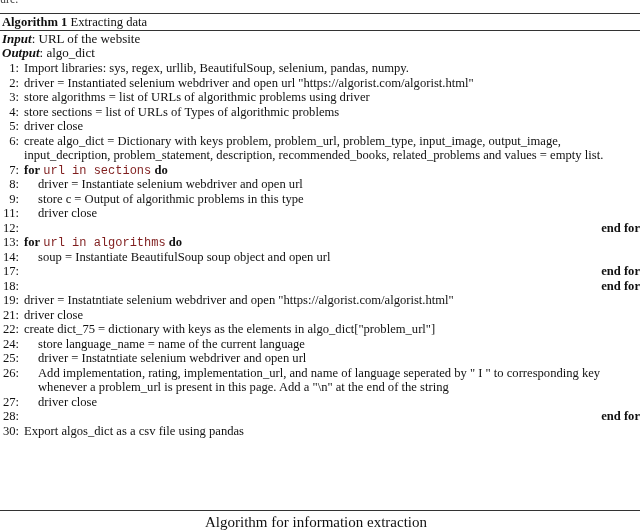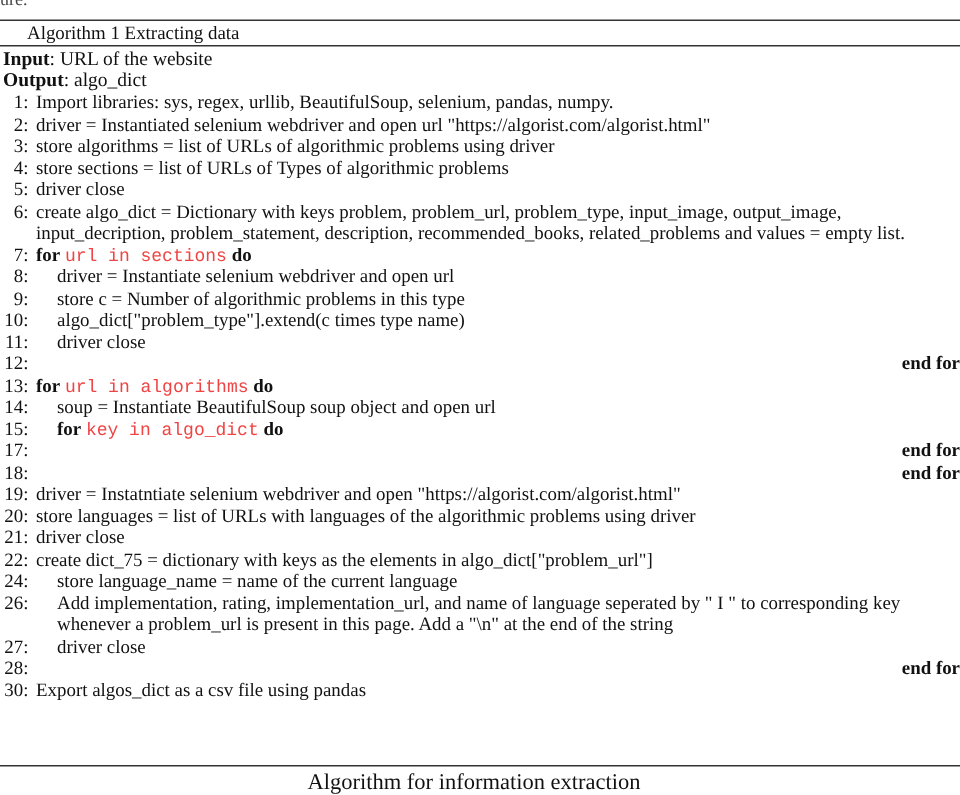--- a/index.html
+++ b/index.html
@@ -8,33 +8,33 @@
     font-family: "Liberation Serif", "DejaVu Serif", serif;
     color: #111;
     font-size: 12.6px;
   }
   .cutoff { position: absolute; left: 0; top: -8px; font-size: 12px; color: #444; }
   .rule { position: absolute; left: 0; width: 640px; background: #333; }
   .rule.top { top: 13px; height: 1.4px; }
   .rule.mid { top: 30px; height: 1px; }
   .rule.bot { top: 510px; height: 1px; }
   .alg-title { position: absolute; left: 2px; top: 14px; line-height: 16px; }
-  .alg-title b { font-weight: normal; margin-left: 16px; }
+  .alg-title b { font-weight: bold; }
   .io { position: absolute; left: 2px; line-height: 14px; font-size: 13px; }
-  .io b { font-weight: bold; }
+  .io b { font-weight: bold; font-style: italic; }
   .lines { position: absolute; left: 0; top: 61px; width: 640px; }
   .line { position: relative; height: 14.5px; line-height: 14.5px; white-space: nowrap; }
   .line.wrap2 { height: 29px; white-space: normal; }
   .num { position: absolute; left: 0; width: 19px; text-align: right; }
   .txt { position: absolute; left: 24px; right: 0; }
   .line.wrap2 .txt { line-height: 14.5px; }
   .ind1 .txt { left: 38px; }
   .ind2 .txt { left: 52px; }
   .kw { font-weight: bold; text-align: right; }
-  .mono { font-family: "Liberation Mono", "DejaVu Sans Mono", monospace; font-size: 12px; color: #ef4444; }
+  .mono { font-family: "Liberation Mono", "DejaVu Sans Mono", monospace; font-size: 12px; color: #7f1d1d; }
   .caption { position: absolute; left: 0; width: 632px; top: 513px; text-align: center; font-size: 15px; line-height: 18px; }
 </style>
 </head>
 <body>
 
 <div class="cutoff">ure.</div>
 
 <div class="rule top"></div>
 <div class="alg-title">
   <b>Algorithm 1</b>
@@ -73,73 +73,65 @@
   <div class="line">
       <span class="num">7:</span>
       <span class="txt"><span class="kw">for</span> <span class="mono">url in sections</span> <span class="kw">do</span></span>
     </div>
   <div class="line ind1">
       <span class="num">8:</span>
       <span class="txt">driver = Instantiate selenium webdriver and open url</span>
     </div>
   <div class="line ind1">
       <span class="num">9:</span>
-      <span class="txt">store c = Number of algorithmic problems in this type</span>
-    </div>
-  <div class="line ind1">
-      <span class="num">10:</span>
-      <span class="txt">algo_dict["problem_type"].extend(c times type name)</span>
+      <span class="txt">store c = Output of algorithmic problems in this type</span>
     </div>
   <div class="line ind1">
       <span class="num">11:</span>
       <span class="txt">driver close</span>
     </div>
   <div class="line">
       <span class="num">12:</span>
       <span class="txt kw">end for</span>
     </div>
   <div class="line">
       <span class="num">13:</span>
       <span class="txt"><span class="kw">for</span> <span class="mono">url in algorithms</span> <span class="kw">do</span></span>
     </div>
   <div class="line ind1">
       <span class="num">14:</span>
       <span class="txt">soup = Instantiate BeautifulSoup soup object and open url</span>
     </div>
   <div class="line ind1">
-      <span class="num">15:</span>
-      <span class="txt"><span class="kw">for</span> <span class="mono">key in algo_dict</span> <span class="kw">do</span></span>
-    </div>
-  <div class="line ind1">
       <span class="num">17:</span>
       <span class="txt kw">end for</span>
     </div>
   <div class="line">
       <span class="num">18:</span>
       <span class="txt kw">end for</span>
     </div>
   <div class="line">
       <span class="num">19:</span>
       <span class="txt">driver = Instatntiate selenium webdriver and open "https://algorist.com/algorist.html"</span>
     </div>
   <div class="line">
-      <span class="num">20:</span>
-      <span class="txt">store languages = list of URLs with languages of the algorithmic problems using driver</span>
-    </div>
-  <div class="line">
       <span class="num">21:</span>
       <span class="txt">driver close</span>
     </div>
   <div class="line">
       <span class="num">22:</span>
       <span class="txt">create dict_75 = dictionary with keys as the elements in algo_dict["problem_url"]</span>
     </div>
   <div class="line ind1">
       <span class="num">24:</span>
       <span class="txt">store language_name = name of the current language</span>
+    </div>
+  <div class="line ind1">
+      <span class="num">25:</span>
+      <span class="txt">driver = Instatntiate selenium webdriver and open url</span>
     </div>
   <div class="line wrap2 ind1">
       <span class="num">26:</span>
       <span class="txt">Add implementation, rating, implementation_url, and name of language seperated by " I " to corresponding key whenever a problem_url is present in this page. Add a "\n" at the end of the string</span>
     </div>
   <div class="line ind1">
       <span class="num">27:</span>
       <span class="txt">driver close</span>
     </div>
   <div class="line">

